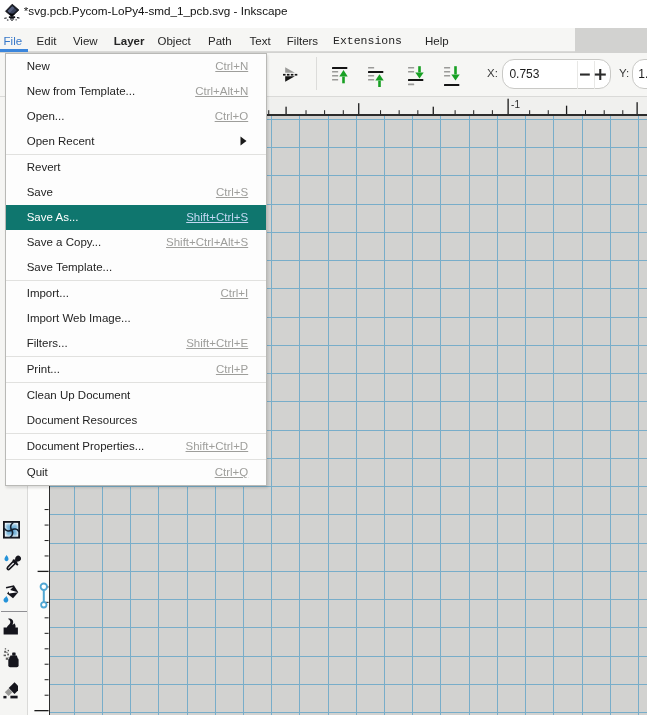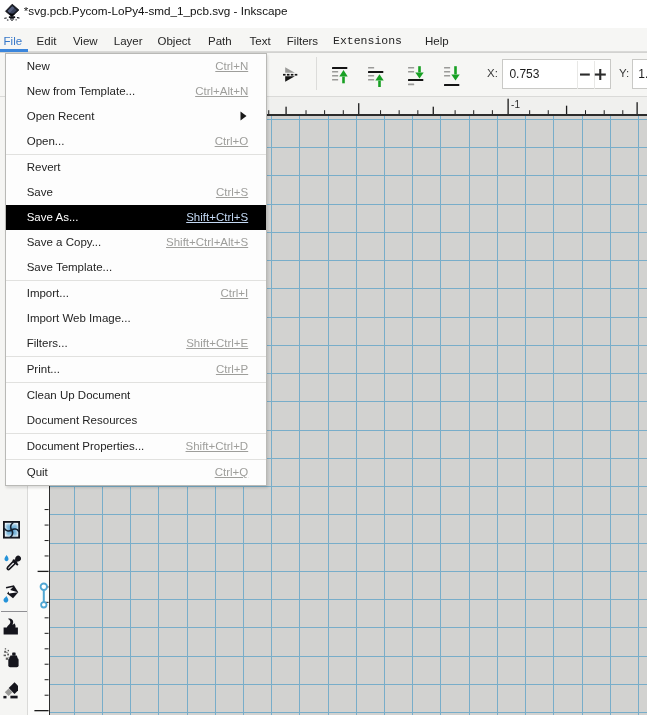--- a/index.html
+++ b/index.html
@@ -1,38 +1,38 @@
 <!DOCTYPE html>
 <html><head><meta charset="utf-8"><style>
 * { margin:0; padding:0; box-sizing:border-box; }
 html,body { width:647px; height:715px; overflow:hidden; }
 body { font-family:"Liberation Sans", sans-serif; position:relative; background:#d2d2d0; }
 .titlebar { position:absolute; left:0; top:0; width:647px; height:27.8px; background:#ffffff;text-decoration:underline; }
 .title { position:absolute; left:23.8px; top:2px; height:18px; line-height:18px; font-size:11.7px; color:#111; }
-.menubar { position:absolute; left:0; top:27.8px; width:647px; height:24.7px; background:#f6f6f4; border-bottom:1px solid #d9d9d7; }
+.menubar { position:absolute; left:0; top:27.8px; width:575px; height:24.7px; background:#f6f6f4; border-bottom:1px solid #d9d9d7; }
 .mbi { position:absolute; top:6.3px; height:14px; line-height:14px; font-size:11.5px; color:#262626; }
 .toolbar { position:absolute; left:0; top:52.5px; width:647px; height:44.3px; background:#f6f6f4; border-bottom:1px solid #dadad8; }
 .hruler { position:absolute; left:28.3px; top:96.8px; width:618.7px; height:17.2px; background:#f0f0ee; }
 .vruler { position:absolute; left:28.3px; top:96.8px; width:20.6px; height:618.2px; background:#fcfcfb; }
 .toolbox { position:absolute; left:0; top:52.5px; width:28.3px; height:662.5px; background:#f5f5f3; border-right:1px solid #dadad8; }
 .tbsep { position:absolute; left:1px; top:610.7px; width:25.5px; height:1.2px; background:#8f8f93; }
 .canvas { position:absolute; left:50.3px; top:115.5px; width:596.7px; height:599.5px; background:#d2d2d0; }
 .pb-top { position:absolute; left:48.9px; top:114px; width:598.1px; height:1.5px; background:#2c2c2c; }
 .pb-left { position:absolute; left:48.9px; top:114px; width:1.4px; height:601px; background:#2c2c2c; }
 .menu { position:absolute; left:4.8px; top:52.5px; width:262.4px; background:#fdfdfd;
   border:1px solid #b9b9b6; box-shadow:1px 1.5px 2.5px rgba(0,0,0,0.12); }
 .mrow { height:25px; display:flex; align-items:center; padding-left:20.9px; padding-right:18px; font-size:11.5px; color:#242424; }
 .mrow .sc { margin-left:auto; color:#9e9e9b;text-decoration:underline; }
 .mrow .subarr { margin-left:auto; margin-right:1.5px; }
-.mrow.hl { background:#000000; color:#ffffff;text-align:right; }
+.mrow.hl { background:#0f766e; color:#ffffff;text-align:right; }
 .mrow.hl .sc { color:#c3d8f3; }
 .msep { border-top:1px solid #e1e1df; }
 .tsep { position:absolute; left:315.5px; top:57px; width:1px; height:33px; background:#dcdcda; }
 .xlab { position:absolute; font-size:11.5px; color:#3a3a3a; top:66.6px; height:12px; line-height:12px; }
-.spin { position:absolute; top:59.4px; height:29.7px; background:#fff; border:1px solid #c9c9c6; border-radius:0; }
+.spin { position:absolute; top:59.4px; height:29.7px; background:#fff; border:1px solid #c9c9c6; border-radius:12px; }
 .spin .val { position:absolute; left:6.7px; top:8px; font-size:12px; color:#1c1c1c; line-height:13.5px; }
 .sep2 { position:absolute; top:1px; width:1px; height:27.7px; background:#e8e8e6; }
 </style></head>
 <body>
 <div class="canvas">
     <svg style="position:absolute;left:0;top:0" width="596.7" height="599.5" viewBox="0 0 596.7 599.5" shape-rendering="crispEdges">
       <g fill="#78adc9">
         <rect x="24" y="0" width="1" height="599.5"></rect>
         <rect x="52" y="0" width="1" height="599.5"></rect>
         <rect x="80" y="0" width="1" height="599.5"></rect>
@@ -267,48 +267,48 @@
 <rect x="12.9" y="14.2" width="2.7" height="1.1" rx="0.4" fill="#0c0e14" transform="rotate(10 14.2 14.7)"></rect>
 <rect x="2.9" y="16.6" width="1.6" height="0.9" rx="0.3" fill="#0c0e14"></rect>
 <rect x="11.3" y="16.4" width="1.7" height="0.9" rx="0.3" fill="#0c0e14"></rect>
 </svg>
 <span class="title">*svg.pcb.Pycom-LoPy4-smd_1_pcb.svg - Inkscape</span>
 </div>
 <div class="menubar">
 <span class="mbi" style="left:3.6px;color:#3677c8;">File</span>
     <span class="mbi" style="left:36.6px;">Edit</span>
     <span class="mbi" style="left:72.9px;">View</span>
-    <span class="mbi" style="left:113.8px;">Layer</span>
+    <span class="mbi" style="left:113.8px;font-weight:bold;">Layer</span>
     <span class="mbi" style="left:157.5px;">Object</span>
     <span class="mbi" style="left:208.0px;">Path</span>
     <span class="mbi" style="left:249.5px;">Text</span>
     <span class="mbi" style="left:286.8px;">Filters</span>
     <span class="mbi" style="left:333.0px;font-family:Liberation Mono, monospace;">Extensions</span>
     <span class="mbi" style="left:425px;">Help</span>
     <div style="position:absolute;left:0;top:21.7px;width:28.4px;height:3px;background:#3b86dc"></div>
 </div>
 <div class="menu">
 <div class="mrow">
       <span class="ml">New</span>
       <span class="sc">Ctrl+N</span>
     </div>
 <div class="mrow">
       <span class="ml">New from Template...</span>
       <span class="sc">Ctrl+Alt+N</span>
     </div>
 <div class="mrow">
+      <span class="ml">Open...</span>
+      <span class="sc">Ctrl+O</span>
+    </div>
+<div class="mrow">
       <span class="ml">Open Recent</span>
       <svg class="subarr" width="7" height="10" viewBox="0 0 7 10">
         <path d="M0.5 0.5 L6.5 5 L0.5 9.5 Z" fill="#1a1a1a"></path>
       </svg>
     </div>
-<div class="mrow">
-      <span class="ml">Open...</span>
-      <span class="sc">Ctrl+O</span>
-    </div>
 <div class="msep"></div>
 <div class="mrow">
       <span class="ml">Revert</span>
     </div>
 <div class="mrow">
       <span class="ml">Save</span>
       <span class="sc">Ctrl+S</span>
     </div>
 <div class="mrow hl">
       <span class="ml">Save As...</span>

